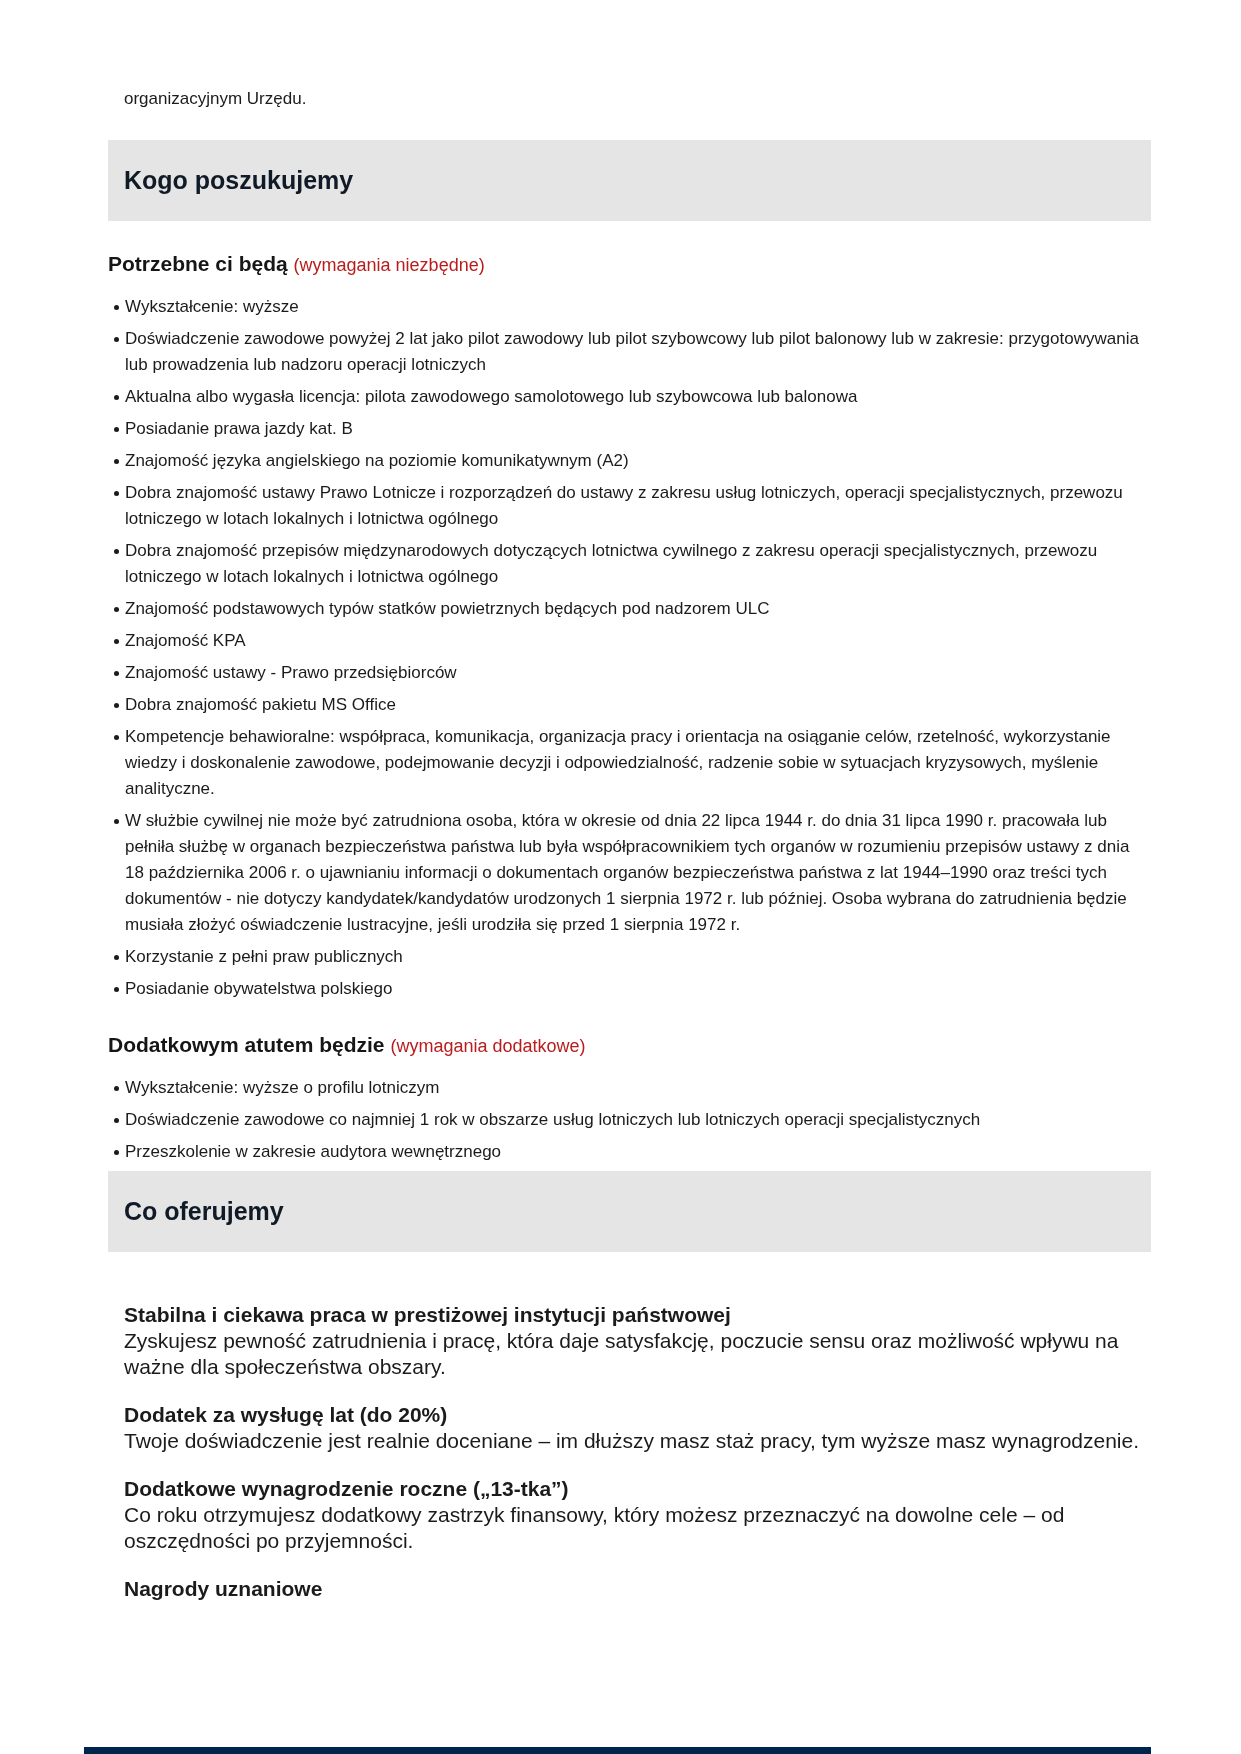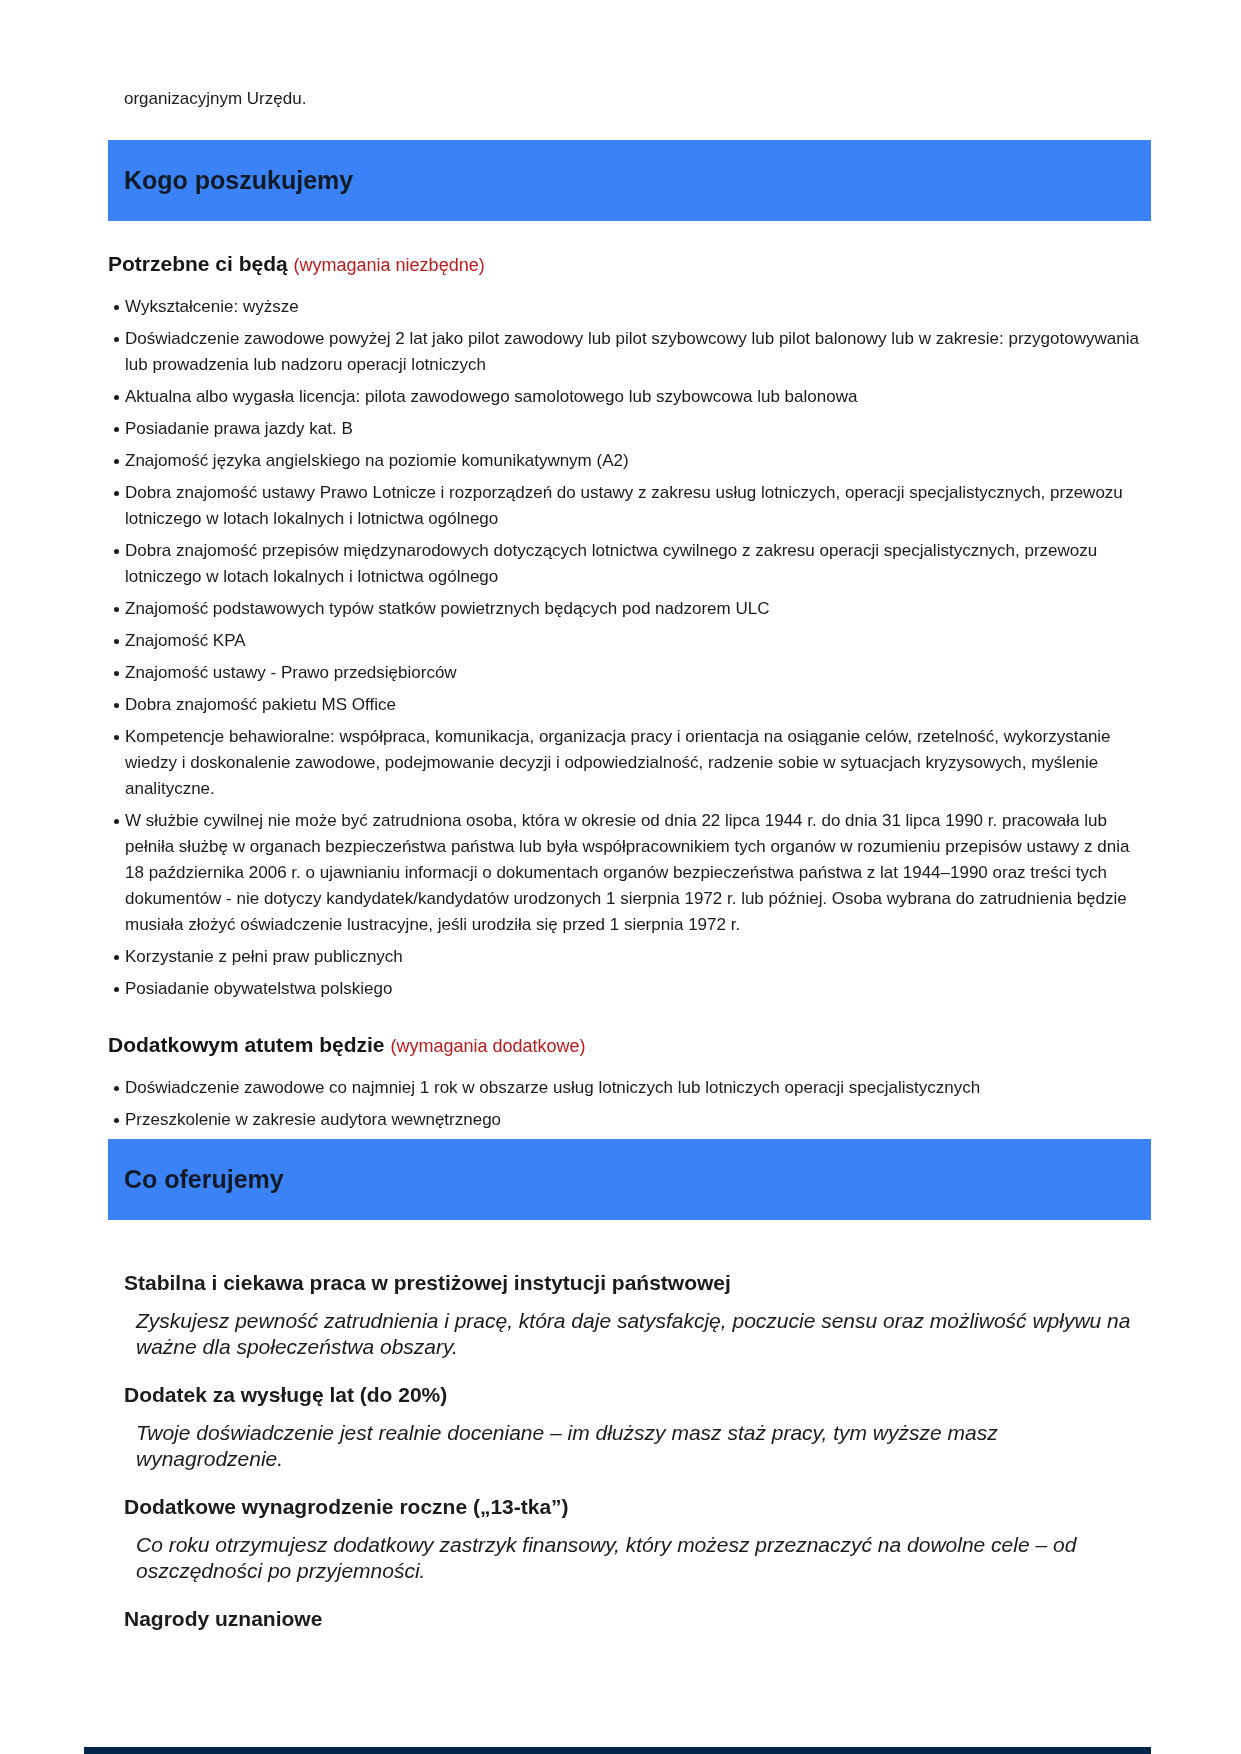--- a/index.html
+++ b/index.html
@@ -16,21 +16,21 @@
   .doc { padding: 86px 90px 0 108px; }
 
   .intro {
     margin: 0 0 28px 0;
     padding-left: 16px;
     font-size: 17px;
     line-height: 26px;
   }
 
   .banner {
-    background: #3b82f6;
+    background: #e5e5e5;
     padding: 26px 16px;
   }
   .banner h2 {
     margin: 0;
     font-size: 25px;
     line-height: 29px;
     font-weight: bold;
     color: #101b27;
   }
   .banner--offer { margin-top: 0; }
@@ -72,21 +72,21 @@
   }
 
   .offers {
     margin-top: 50px;
     padding-left: 16px;
     font-size: 21px;
     line-height: 26px;
   }
   .offer { margin-bottom: 22px; }
   .offer-title { margin: 0; font-weight: bold; }
-  .offer-desc  { margin: 12px; font-style: italic; }
+  .offer-desc  { margin: 0; }
 
   .bottom-bar {
     position: absolute;
     left: 84px;
     right: 90px;
     bottom: 0;
     height: 7px;
     background: #00254d;
   }
 </style>
@@ -123,20 +123,21 @@
     <li>Korzystanie z pełni praw publicznych</li>
     <li>Posiadanie obywatelstwa polskiego</li>
   </ul>
 
   <h3 class="subheading">
     <span>Dodatkowym atutem będzie</span>
     <span class="note">(wymagania dodatkowe)</span>
   </h3>
 
   <ul class="bullets">
+    <li>Wykształcenie: wyższe o profilu lotniczym</li>
     <li>Doświadczenie zawodowe co najmniej 1 rok w obszarze usług lotniczych lub lotniczych operacji specjalistycznych</li>
     <li>Przeszkolenie w zakresie audytora wewnętrznego</li>
   </ul>
 
   <section class="banner banner--offer">
     <h2>Co oferujemy</h2>
   </section>
 
   <div class="offers">
     <div class="offer">

